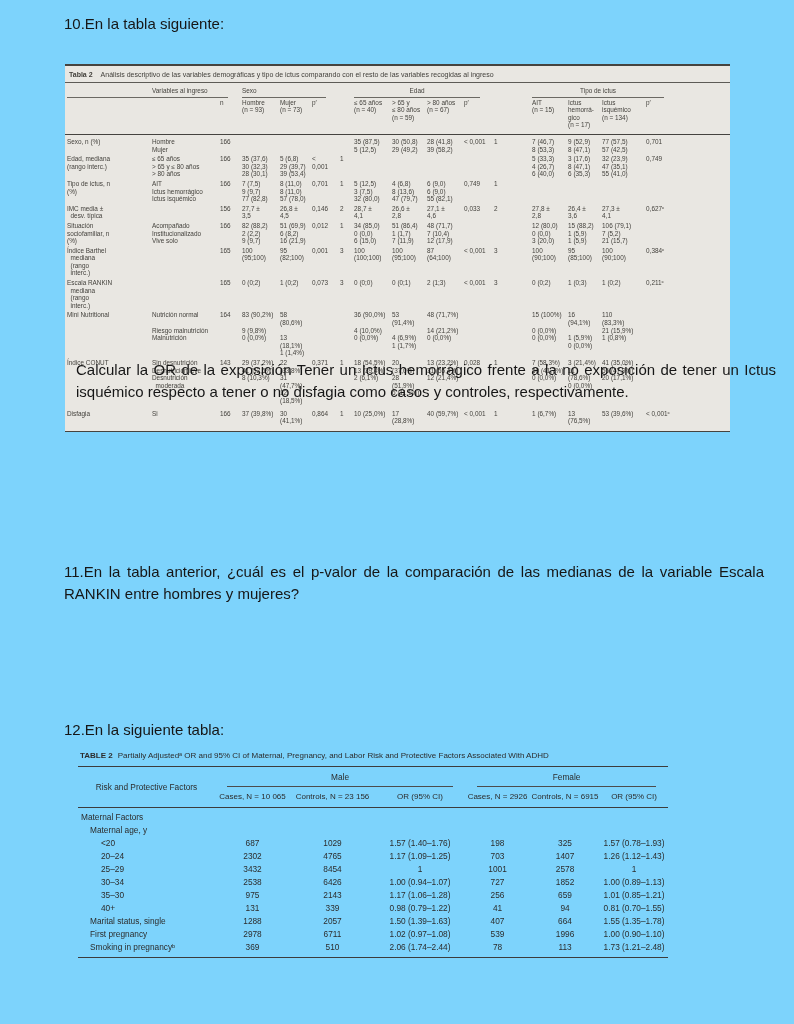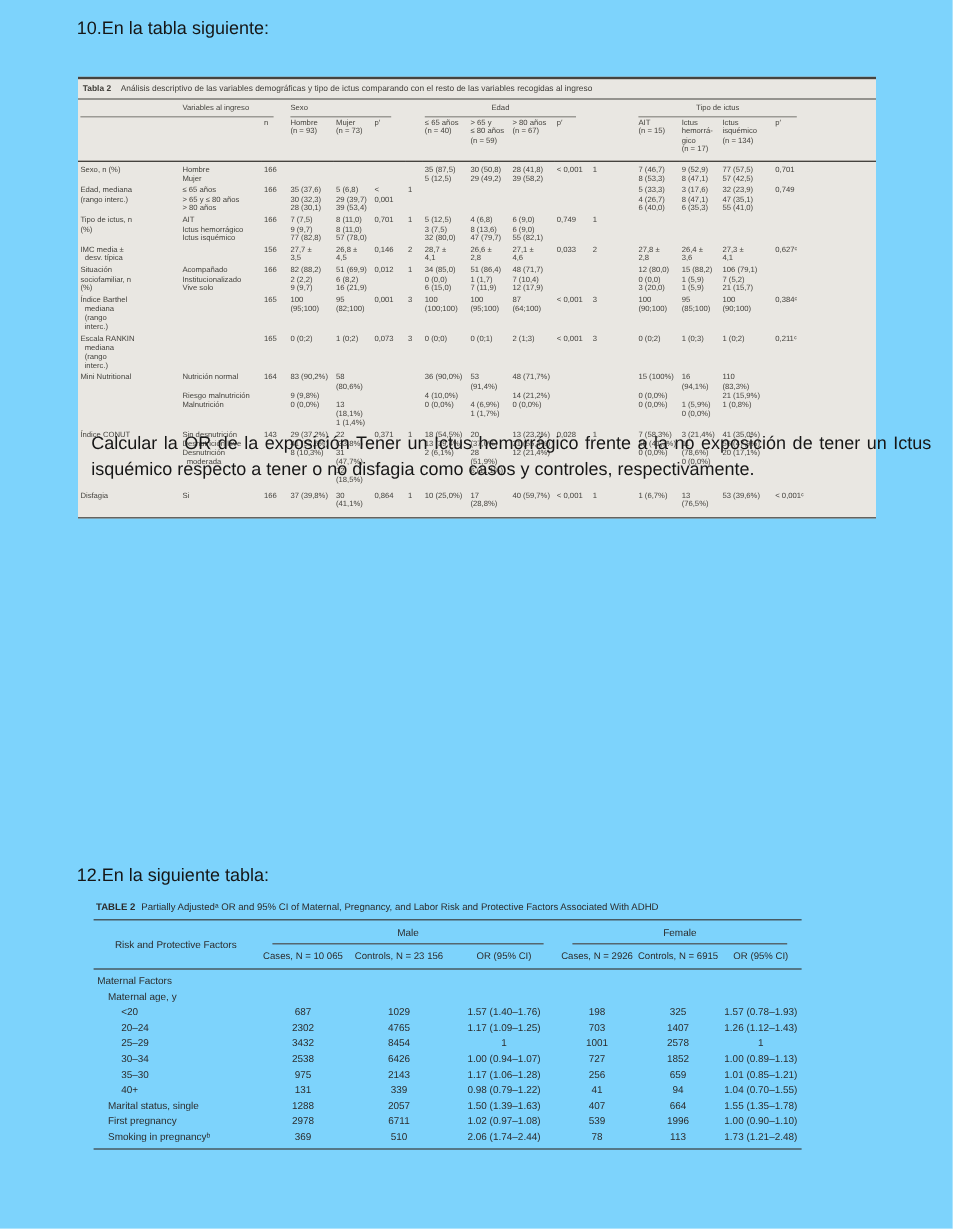--- a/index.html
+++ b/index.html
@@ -483,20 +483,21 @@
             <td>53 (39,6%)</td>
             <td>&lt; 0,001ᶜ</td>
             <td></td>
           </tr>
         </tbody>
     </table>
   </div>
 
   <p class="para" id="para1">Calcular la OR de la exposición Tener un Ictus hemorrágico frente a la no exposición de tener un Ictus isquémico respecto a tener o no disfagia como casos y controles, respectivamente.</p>
 
+  <p class="q" id="q11">11.En la tabla anterior, ¿cuál es el p-valor de la comparación de las medianas de la variable Escala RANKIN entre hombres y mujeres?</p>
 
   <p class="q" id="q12">12.En la siguiente tabla:</p>
 
   <div class="t2wrap">
     <div class="t2title">
       <span class="lbl">TABLE 2</span><span>Partially Adjustedᵃ OR and 95% CI of Maternal, Pregnancy, and Labor Risk and Protective Factors Associated With ADHD</span>
     </div>
     <table class="t2">
       <colgroup>
         <col style="width:137px">
@@ -590,21 +591,21 @@
             <td>659</td>
             <td>1.01 (0.85–1.21)</td>
           </tr>
           <tr>
             <td class="f i2">40+</td>
             <td>131</td>
             <td>339</td>
             <td>0.98 (0.79–1.22)</td>
             <td>41</td>
             <td>94</td>
-            <td>1.04 (0.70–1.55)</td>
+            <td>0.81 (0.70–1.55)</td>
           </tr>
           <tr>
             <td class="f i1">Marital status, single</td>
             <td>1288</td>
             <td>2057</td>
             <td>1.50 (1.39–1.63)</td>
             <td>407</td>
             <td>664</td>
             <td>1.55 (1.35–1.78)</td>
           </tr>

